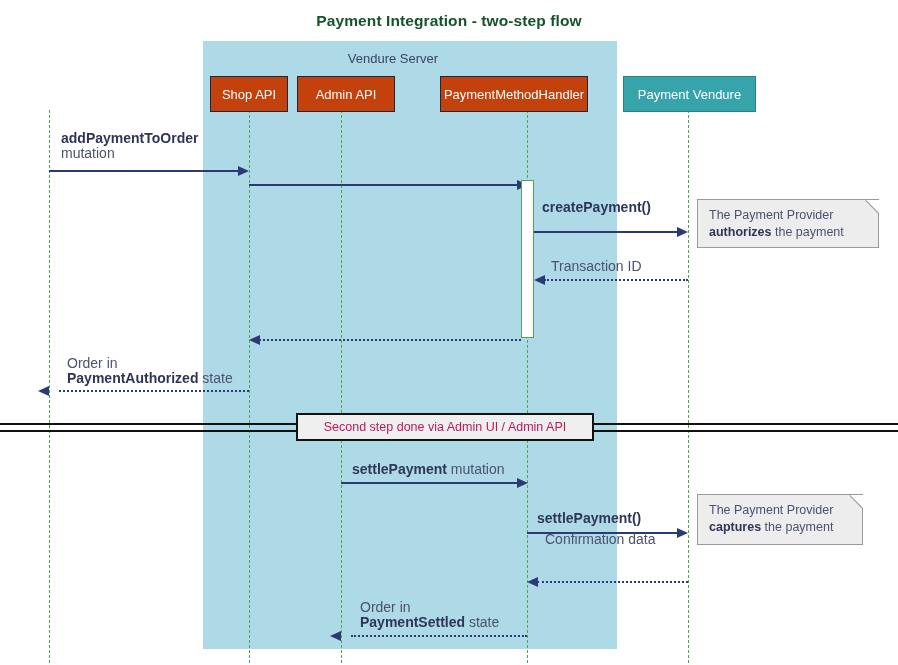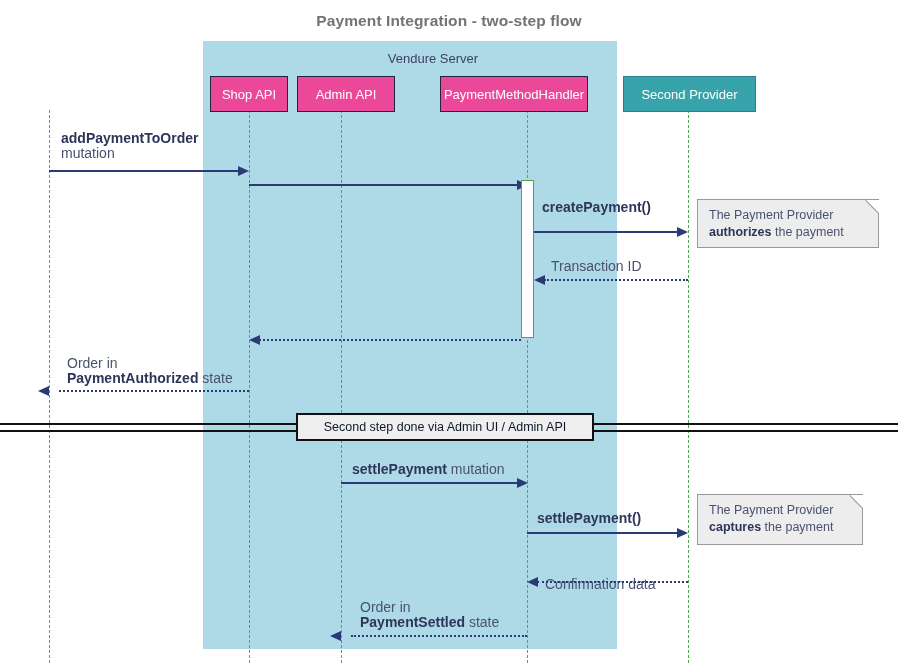--- a/index.html
+++ b/index.html
@@ -21,40 +21,39 @@
   .abs { position: absolute; }
 
   
   .title {
     left: 0;
     top: 12px;
     width: 898px;
     text-align: center;
     font-size: 15.5px;
     font-weight: bold;
-    color: #737373;
+    color: #14532d;
     letter-spacing: 0.1px;
   }
 
   
   .group-box {
     left: 203px;
     top: 41px;
     width: 414px;
     height: 608px;
     background: #AED9E6;
   }
   .group-label {
     left: 203px;
     top: 51px;
     width: 380px;
     text-align: center;
     font-size: 13px;
     color: #3A4466;
-    margin-left: 40px;
   }
 
   
   .lifeline {
     top: 110px;
     width: 0;
     height: 553px;
     border-left: 1.6px dashed #4EA64E;
   }
 
@@ -65,21 +64,21 @@
     box-sizing: border-box;
     display: flex;
     align-items: center;
     justify-content: center;
     color: #ffffff;
     font-size: 13px;
     border: 1px solid #2a2a2a;
     white-space: nowrap;
   }
   .p-dark   { background: #555550; border-color: #3a3a35; }
-  .p-navy   { background: #ec4899; border-color: #21253c; }
+  .p-navy   { background: #c2410c; border-color: #21253c; }
   .p-teal   { background: #37A3AB; border-color: #2a8289; }
 
   
   .msg-line {
     height: 0;
     border-top: 2px solid #2A3A74;
   }
   .msg-line.dotted {
     border-top: 2px dotted #2A3A74;
   }
@@ -139,21 +138,21 @@
     border-top: 2px solid #111111;
   }
   .divider-box {
     background: #EFEFEF;
     border: 2px solid #111111;
     box-sizing: border-box;
     display: flex;
     align-items: center;
     justify-content: center;
     font-size: 12.5px;
-    color: #0f172a;
+    color: #be185d;
     white-space: nowrap;
     text-align: center;
   }
 </style>
 </head>
 <body>
 
 <div id="diagram">
 
   <div class="abs title">Payment Integration - two-step flow</div>
@@ -170,21 +169,21 @@
   <div class="abs participant p-navy" style="left:210px;width:78px;">
     <span>Shop API</span>
   </div>
   <div class="abs participant p-navy" style="left:297px;width:98px;">
     <span>Admin API</span>
   </div>
   <div class="abs participant p-navy" style="left:440px;width:148px;">
     <span>PaymentMethodHandler</span>
   </div>
   <div class="abs participant p-teal" style="left:623px;width:133px;">
-    <span>Second Provider</span>
+    <span>Payment Vendure</span>
   </div>
 
   <div class="abs msg-label" style="left:61px;top:131px;">
     <b>addPaymentToOrder</b><br>
     <span>mutation</span>
   </div>
   <div class="abs msg-line" style="left:49px;top:170px;width:190px;"></div>
   <div class="abs arrowhead right" style="left:238px;top:166px;"></div>
 
   <div class="abs msg-line" style="left:249px;top:184px;width:269px;"></div>
@@ -239,21 +238,21 @@
   <div class="abs msg-line" style="left:527px;top:532px;width:151px;"></div>
   <div class="abs arrowhead right" style="left:677px;top:528px;"></div>
 
   <div class="abs note" style="left:697px;top:494px;width:166px;height:51px;">
     <div>The Payment Provider</div>
     <div><b>captures</b><span> the payment</span></div>
   </div>
   <div class="abs note-fold" style="left:850px;top:495px;"></div>
   <div class="abs note-fold-edge" style="left:850px;top:495px;"></div>
 
-  <div class="abs msg-label" style="left:545px;top:577px;">
+  <div class="abs msg-label" style="left:545px;top:532px;">
     <span>Confirmation data</span>
   </div>
   <div class="abs msg-line dotted" style="left:537px;top:581px;width:151px;"></div>
   <div class="abs arrowhead left" style="left:527px;top:577px;"></div>
 
   <div class="abs msg-label" style="left:360px;top:600px;">
     <span>Order in</span><br>
     <b>PaymentSettled</b><span> state</span>
   </div>
   <div class="abs msg-line dotted" style="left:351px;top:635px;width:176px;"></div>

